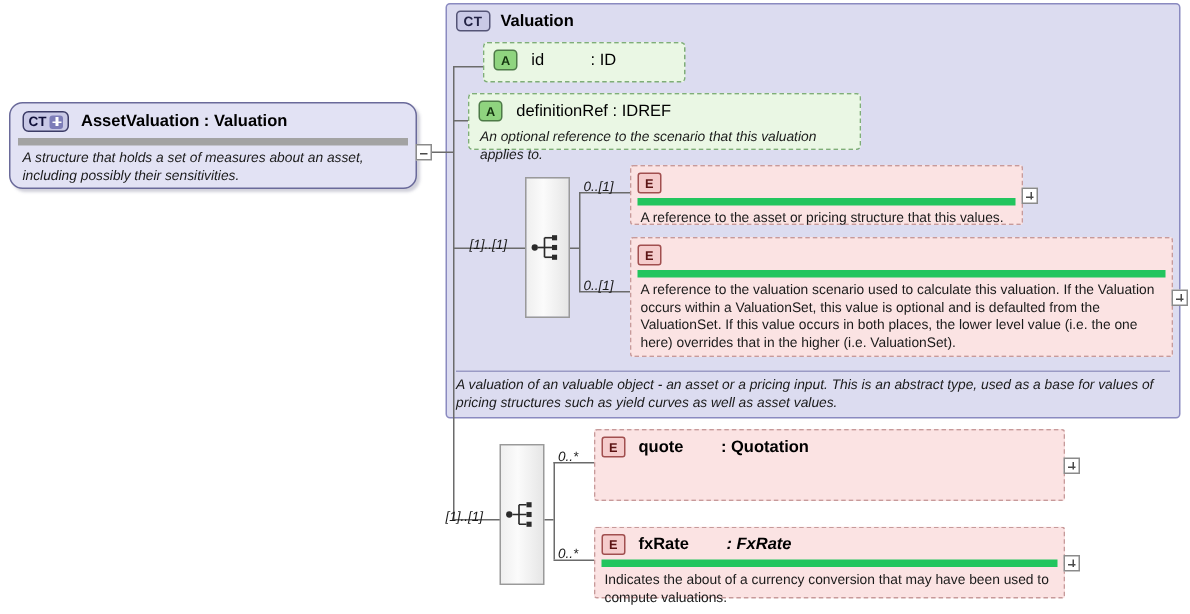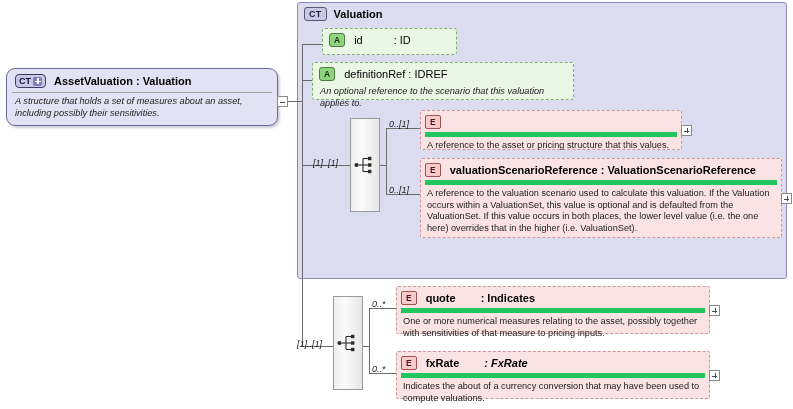--- a/index.html
+++ b/index.html
@@ -105,21 +105,21 @@
     background: #ffffff;
   }
   .plus-glyph:before { left: 1.5px; top: 4px; width: 6px; height: 1.5px; }
   .plus-glyph:after  { top: 1.5px; left: 4px; height: 6px; width: 1.5px; }
   .root-title {
     font-size: 11px;
     font-weight: bold;
     color: #000;
   }
   .root-doc {
-    border-top: 1px solid #a3a3a3;
+    border-top: 5px solid #a3a3a3;
     margin: 0 5px;
     padding: 3px 3px 4px 3px;
     font-size: 9.2px;
     font-style: italic;
     line-height: 11.5px;
     color: #1a1a1a;
   }
 
   
   .attr-box {
@@ -248,20 +248,21 @@
 </head>
 <body>
 
 <div id="canvas">
 
   <div class="node ct-container" style="left:297px; top:2px; width:490px; height:277px;">
     <div class="ct-container-header">
       <span class="ct-badge">CT</span>
       <span class="ct-title">Valuation</span>
     </div>
+    <div class="ct-footer-doc">A valuation of an valuable object - an asset or a pricing input. This is an abstract type, used as a base for values of pricing structures such as yield curves as well as asset values.</div>
   </div>
 
   <div class="node root-box" style="left:6px; top:68px; width:272px; height:58px;">
     <div class="root-head">
       <span class="root-badge">
         <span>CT</span>
         <span class="plus-glyph"></span>
       </span>
       <span class="root-title">AssetValuation : Valuation</span>
     </div>
@@ -323,21 +324,20 @@
       <span class="e-badge">E</span>
     </div>
     <div class="elem-doc">A reference to the asset or pricing structure that this values.</div>
   </div>
   <div class="node toggle-box plus" style="left:681px; top:125px;"></div>
 
   <div class="mult" style="left:389px; top:185px;">0..[1]</div>
   <div class="node elem-box" style="left:420px; top:158px; width:362px; height:80px;">
     <div class="elem-head">
       <span class="e-badge">E</span>
-      <span class="elem-name">valuationScenarioReference : ValuationScenarioReference</span>
     </div>
     <div class="elem-doc">A reference to the valuation scenario used to calculate this valuation. If the Valuation occurs within a ValuationSet, this value is optional and is defaulted from the ValuationSet. If this value occurs in both places, the lower level value (i.e. the one here) overrides that in the higher (i.e. ValuationSet).</div>
   </div>
   <div class="node toggle-box plus" style="left:781px; top:193px;"></div>
 
   <div class="node seq-box" style="left:333px; top:296px; width:30px; height:94px;">
     <svg class="seq-icon" viewBox="0 0 22 18">
       <circle cx="2.5" cy="9" r="2.1" fill="#2b2b2b"></circle>
       <line x1="4.6" y1="9" x2="9" y2="9" stroke="#2b2b2b" stroke-width="1.1"></line>
       <line x1="9" y1="2.5" x2="9" y2="15.5" stroke="#2b2b2b" stroke-width="1.1"></line>
@@ -354,23 +354,22 @@
   <div class="node line v" style="left:369px; top:308px; height:65px;"></div>
   <div class="node line h" style="left:363px; top:346px; width:6px;"></div>
   <div class="node line h" style="left:369px; top:308px; width:32px;"></div>
   <div class="node line h" style="left:369px; top:373px; width:32px;"></div>
 
   <div class="mult" style="left:372px; top:299px;">0..*</div>
   <div class="node elem-box" style="left:396px; top:286px; width:314px; height:48px;">
     <div class="elem-head">
       <span class="e-badge">E</span>
       <span class="elem-name">quote</span>
-      <span class="elem-name" style="margin-left:16px;">: Indicates</span>
-    </div>
-    <div class="elem-doc">One or more numerical measures relating to the asset, possibly together with sensitivities of that measure to pricing inputs.</div>
+      <span class="elem-name" style="margin-left:16px;">: Quotation</span>
+    </div>
   </div>
   <div class="node toggle-box plus" style="left:709px; top:305px;"></div>
 
   <div class="mult" style="left:372px; top:364px;">0..*</div>
   <div class="node elem-box" style="left:396px; top:351px; width:314px; height:48px;">
     <div class="elem-head">
       <span class="e-badge">E</span>
       <span class="elem-name">fxRate</span>
       <span class="elem-name" style="margin-left:16px;font-style:italic;">: FxRate</span>
     </div>

